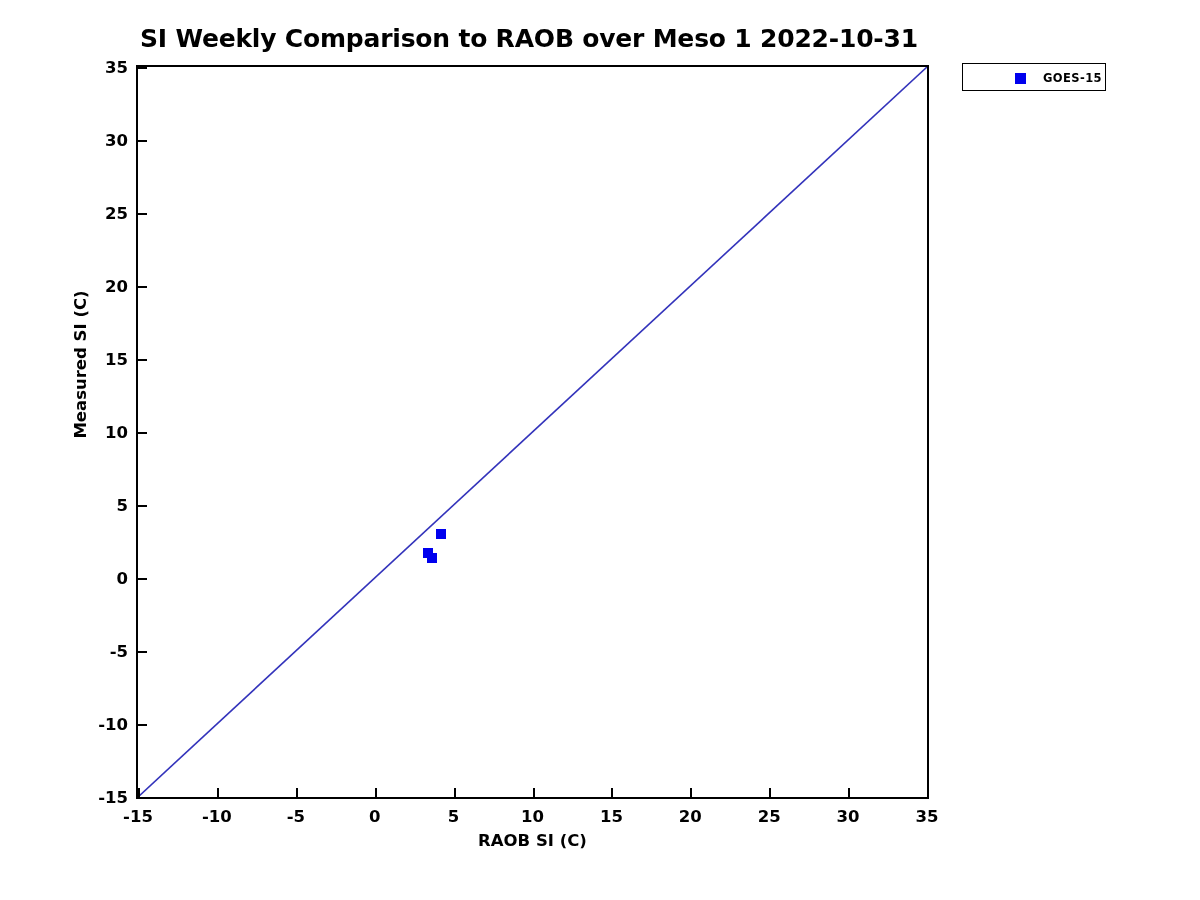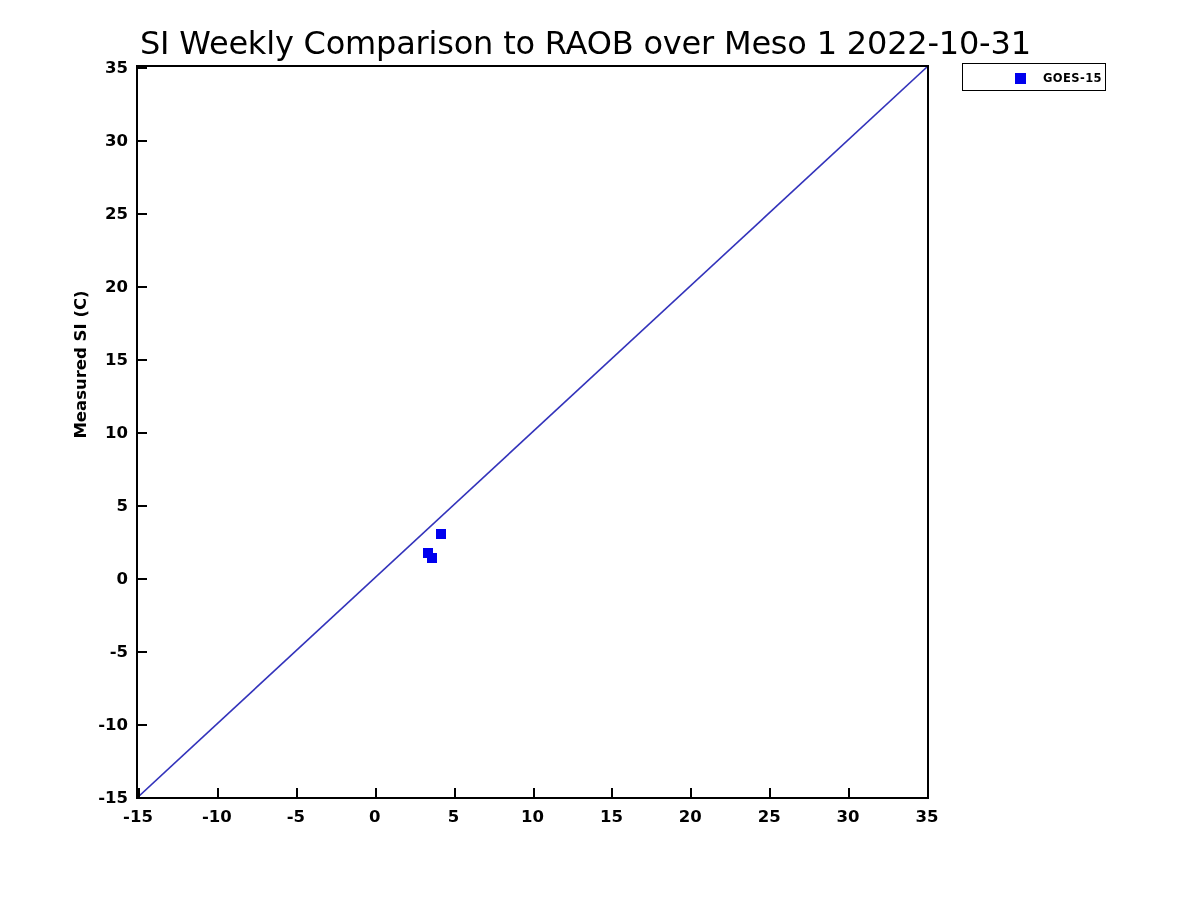--- a/index.html
+++ b/index.html
@@ -21,22 +21,22 @@
     width: 1200px;
     height: 900px;
   }
 
   
   .chart-title {
     position: absolute;
     left: 140px;
     top: 24px;
     width: 800px;
-    font-size: 32px;
-    font-weight: normal;
+    font-size: 25px;
+    font-weight: bold;
     color: #000000;
     letter-spacing: -0.2px;
     white-space: nowrap;
   }
 
   
   .plot-frame {
     position: absolute;
     left: 136px;
     top: 65px;
@@ -227,20 +227,21 @@
       <div class="tick-y" style="left: 138px; top: 286px;"></div>
       <div class="ticklabel-y" style="left: 66px; top: 286px; width: 62px;">20</div>
       <div class="tick-y" style="left: 138px; top: 213px;"></div>
       <div class="ticklabel-y" style="left: 66px; top: 213px; width: 62px;">25</div>
       <div class="tick-y" style="left: 138px; top: 140px;"></div>
       <div class="ticklabel-y" style="left: 66px; top: 140px; width: 62px;">30</div>
       <div class="tick-y" style="left: 138px; top: 67px;"></div>
       <div class="ticklabel-y" style="left: 66px; top: 67px; width: 62px;">35</div>
     </div>
 
+  <div class="xlabel">RAOB SI (C)</div>
   <div class="ylabel">Measured SI (C)</div>
 
   <div class="legend-box">
     <div class="legend-swatch"></div>
     <div class="legend-text">GOES-15</div>
   </div>
 
 </div>
 
 </body></html>

